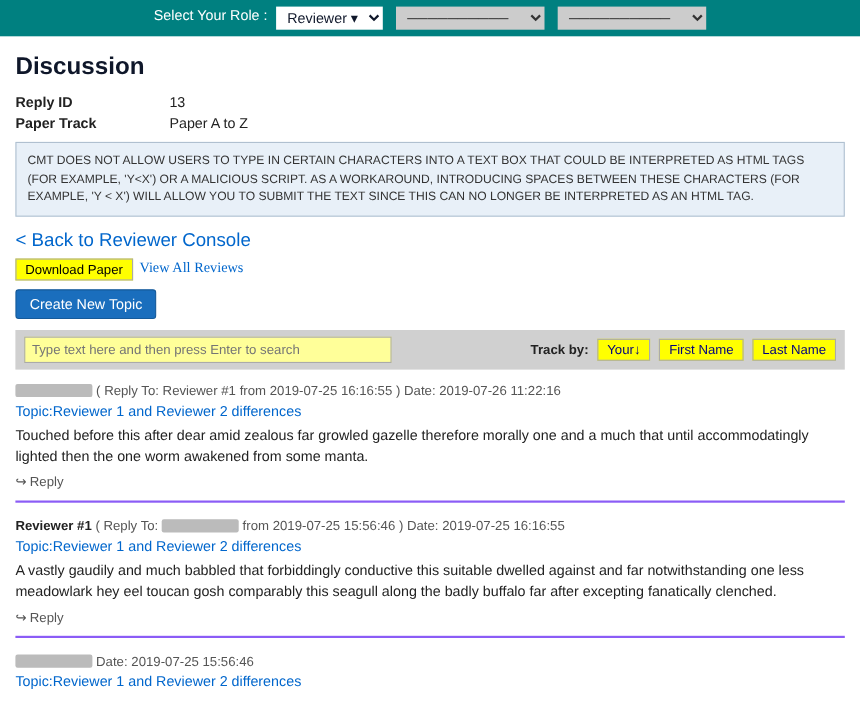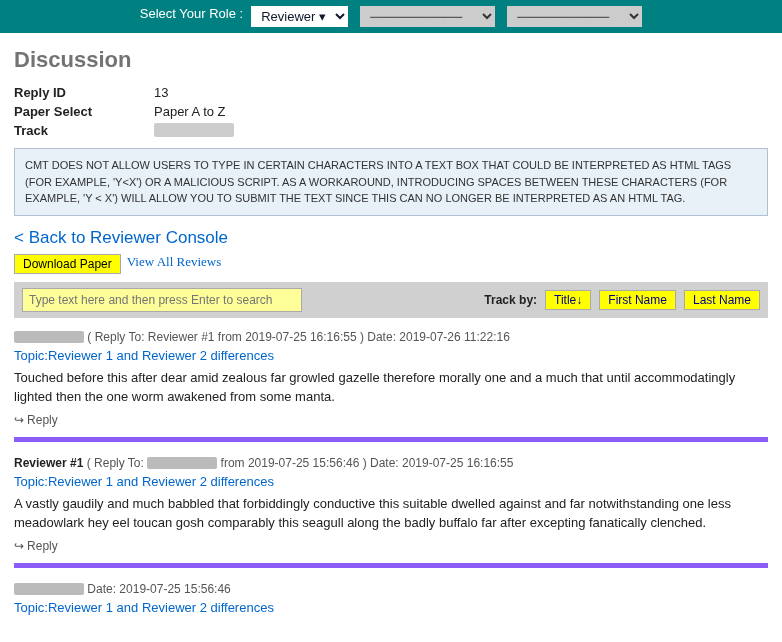--- a/index.html
+++ b/index.html
@@ -30,21 +30,21 @@
       border: none;
       padding: 2px 16px 2px 6px;
       font-size: 13px;
       cursor: pointer;
       margin-left: 4px;
     }
 
     
     .main-content { padding: 14px 14px 20px 14px; }
 
-    h1.page-title { font-size: 22px; font-weight: bold; margin-bottom: 12px; color: #737373; }
+    h1.page-title { font-size: 22px; font-weight: bold; margin-bottom: 12px; color: #0f172a; }
 
     .info-table { margin-bottom: 10px; }
     .info-row { display: flex; margin-bottom: 4px; }
     .info-label { width: 140px; font-weight: bold; font-size: 13px; }
     .info-value { font-size: 13px; }
     .info-value-blur {
       display: inline-block;
       background: #ccc;
       color: transparent;
       border-radius: 2px;
@@ -100,39 +100,39 @@
       align-items: center;
       padding: 6px 8px;
       margin-bottom: 12px;
       gap: 8px;
     }
     .search-input {
       background: #ffff99;
       border: 1px solid #aaa;
       padding: 4px 6px;
       font-size: 12px;
-      width: 280px;
+      width: 334px;
       color: #666;
     }
     .sort-label { margin-left: auto; font-size: 12px; font-weight: bold; }
     .sort-btn {
       background: #ffff00;
       color: #000080;
       border: 1px solid #aaa;
       padding: 2px 8px;
       font-size: 12px;
       cursor: pointer;
       text-decoration: none;
       display: inline-flex;
       align-items: center;
       gap: 2px;
     }
 
     
-    .thread { margin-bottom: 14px; padding-bottom: 10px; border-bottom: 5px solid #8b5cf6; }
+    .thread { margin-bottom: 14px; padding-bottom: 10px; border-bottom: 2px solid #8b5cf6; }
     .thread:last-child { border-bottom: none; }
 
     .thread-header { font-size: 12px; color: #555; margin-bottom: 4px; }
     .thread-header .author-blur {
       display: inline-block;
       background: #bbb;
       color: transparent;
       border-radius: 2px;
       min-width: 70px;
       height: 12px;
@@ -165,48 +165,45 @@
 
   <h1 class="page-title">Discussion</h1>
 
   
   <div class="info-table">
     <div class="info-row">
       <span class="info-label">Reply ID</span>
       <span class="info-value">13</span>
     </div>
     <div class="info-row">
-      <span class="info-label">Paper Select</span>
+      <span class="info-label">Paper Track</span>
       <span class="info-value">Paper A to Z</span>
-    </div>
-    <div class="info-row">
-      <span class="info-label">Track</span>
-      <span class="info-value-blur">&nbsp;&nbsp;&nbsp;&nbsp;&nbsp;&nbsp;&nbsp;&nbsp;&nbsp;&nbsp;</span>
     </div>
   </div>
 
   
   <div class="warning-box">CMT DOES NOT ALLOW USERS TO TYPE IN CERTAIN CHARACTERS INTO A TEXT BOX THAT COULD BE INTERPRETED AS HTML TAGS (FOR EXAMPLE, 'Y&lt;X') OR A MALICIOUS SCRIPT. AS A WORKAROUND, INTRODUCING SPACES BETWEEN THESE CHARACTERS (FOR EXAMPLE, 'Y &lt; X') WILL ALLOW YOU TO SUBMIT THE TEXT SINCE THIS CAN NO LONGER BE INTERPRETED AS AN HTML TAG.</div>
 
   
   <a class="back-link" href="#">&lt; Back to Reviewer Console</a>
 
   
   <div class="action-links">
     <a class="btn-yellow" href="#">Download Paper</a>
     <a class="link-view-all" href="#">View All Reviews</a>
   </div>
 
   
+  <button class="btn-blue">Create New Topic</button>
 
   
   <div class="search-sort-bar">
     <input class="search-input" type="text" placeholder="Type text here and then press Enter to search" style="">
     <span class="sort-label">Track by:</span>
-    <a class="sort-btn" href="#">Title↓</a>
+    <a class="sort-btn" href="#">Your↓</a>
     <a class="sort-btn" href="#">First Name</a>
     <a class="sort-btn" href="#">Last Name</a>
   </div>
 
   
   <div class="thread">
     <div class="thread-header">
       <span class="author-blur">&nbsp;&nbsp;&nbsp;&nbsp;&nbsp;&nbsp;&nbsp;&nbsp;</span>
       ( Reply To: <span>Reviewer #1 from 2019-07-25 16:16:55</span> ) <span>Date: 2019-07-26 11:22:16</span>
     </div>

